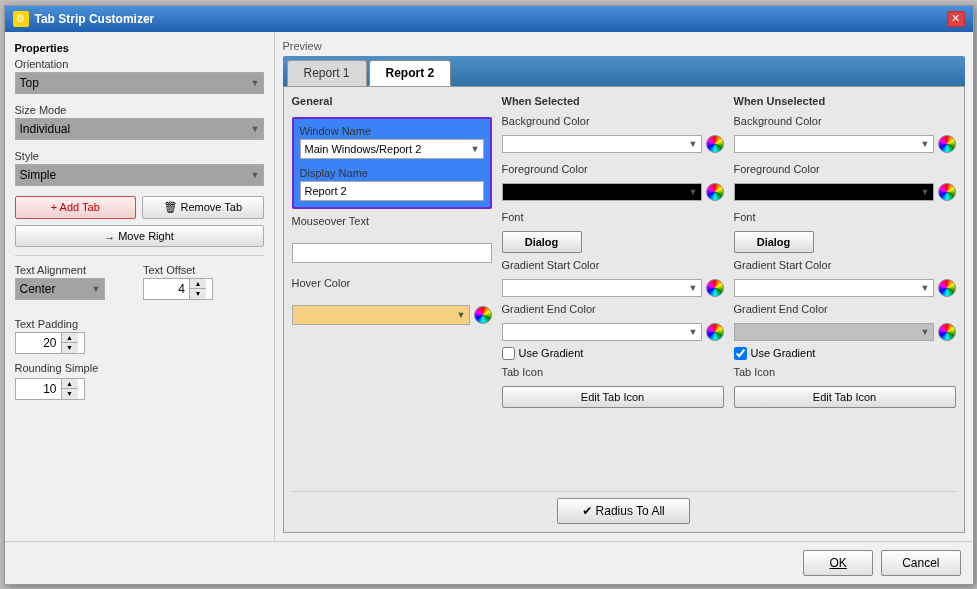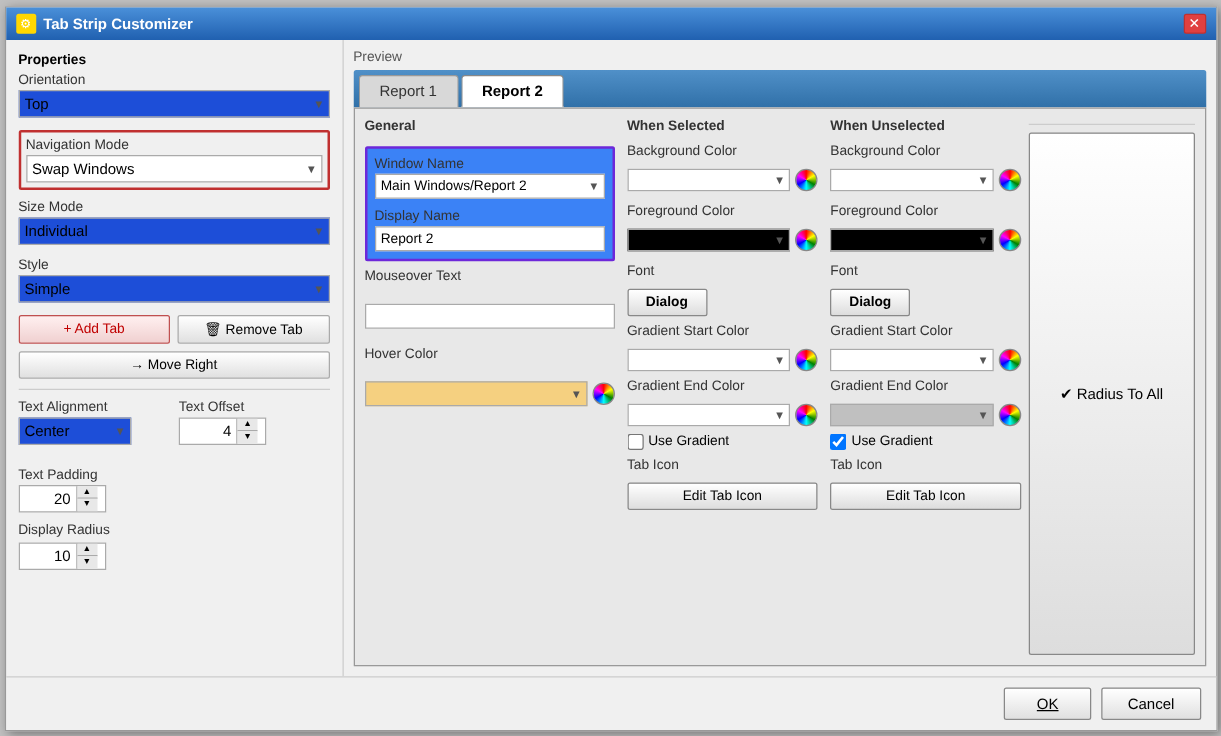--- a/index.html
+++ b/index.html
@@ -88,21 +88,21 @@
       position: relative;
       display: inline-block;
       width: 100%;
       margin-bottom: 10px;
     }
     .select-wrapper select {
       width: 100%;
       padding: 3px 20px 3px 4px;
       font-size: 12px;
       border: 1px solid #aaa;
-      background: #1d4ed8;
+      background: #a3a3a3;
       appearance: none;
       -webkit-appearance: none;
       cursor: pointer;
     }
     .select-wrapper::after {
       content: '▼';
       position: absolute;
       right: 4px;
       top: 50%;
       transform: translateY(-50%);
@@ -245,21 +245,21 @@
       font-weight: bold;
       border: 1px solid #888;
       border-bottom: 1px solid white;
       color: #000;
     }
     .tab-content {
       border: 1px solid #999;
       background: #e8e8e8;
       flex: 1;
       display: flex;
-      flex-direction: row;
+      flex-direction: column;
       padding: 8px;
       gap: 6px;
     }
     .tab-columns {
       display: grid;
       grid-template-columns: 200px 1fr 1fr;
       gap: 10px;
       flex: 1;
     }
     .col-general {
@@ -387,21 +387,21 @@
     .fg-drop select { background: #000000; color: #000000; }
     .fg-drop-unsel select { background: #000000; color: #000000; }
     .font-btn {
       padding: 4px 12px;
       font-size: 11px;
       border: 1px solid #888;
       background: linear-gradient(to bottom, #fff, #ddd);
       cursor: pointer;
       font-weight: bold;
       border-radius: 2px;
-      width: 64px;
+      width: 80px;
       text-align: center;
     }
     .grad-color-row {
       display: flex;
       align-items: center;
       gap: 4px;
     }
     .checkbox-row {
       display: flex;
       align-items: center;
@@ -505,28 +505,20 @@
     <div class="left-panel">
       <div class="section-label">Properties</div>
 
       <div class="prop-label">Orientation</div>
       <div class="select-wrapper">
         <select>
           <option>Top</option><option>Bottom</option><option>Left</option><option>Right</option>
         </select>
       </div>
 
-      <div class="nav-mode-wrapper">
-        <div class="prop-label">Navigation Mode</div>
-        <div class="nav-mode-inner">
-          <select>
-            <option>Swap Windows</option><option>Multi Window</option><option>Single</option>
-          </select>
-        </div>
-      </div>
 
       <div class="prop-label">Size Mode</div>
       <div class="select-wrapper">
         <select>
           <option>Individual</option><option>Equal</option><option>Auto</option>
         </select>
       </div>
 
       <div class="prop-label">Style</div>
       <div class="select-wrapper">
@@ -570,21 +562,21 @@
             <input class="spinner-input" type="text" value="20" style="">
             <div class="spinner-btns">
               <button class="spinner-btn">▲</button>
               <button class="spinner-btn">▼</button>
             </div>
           </div>
         </div>
       </div>
 
       <div class="rounding-group" style="margin-top:8px;">
-        <div class="prop-label">Display Radius</div>
+        <div class="prop-label">Rounding Simple</div>
         <div class="spinner-wrap">
           <input class="spinner-input" type="text" value="10" style="">
           <div class="spinner-btns">
             <button class="spinner-btn">▲</button>
             <button class="spinner-btn">▼</button>
           </div>
         </div>
       </div>
     </div>
 

